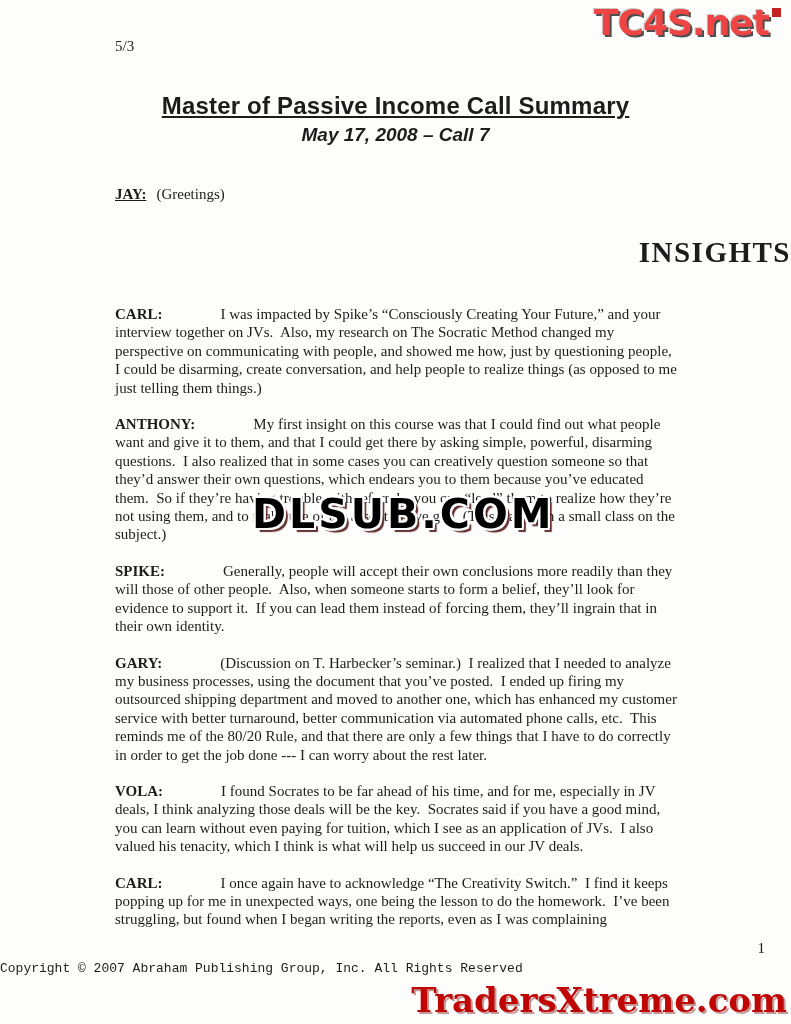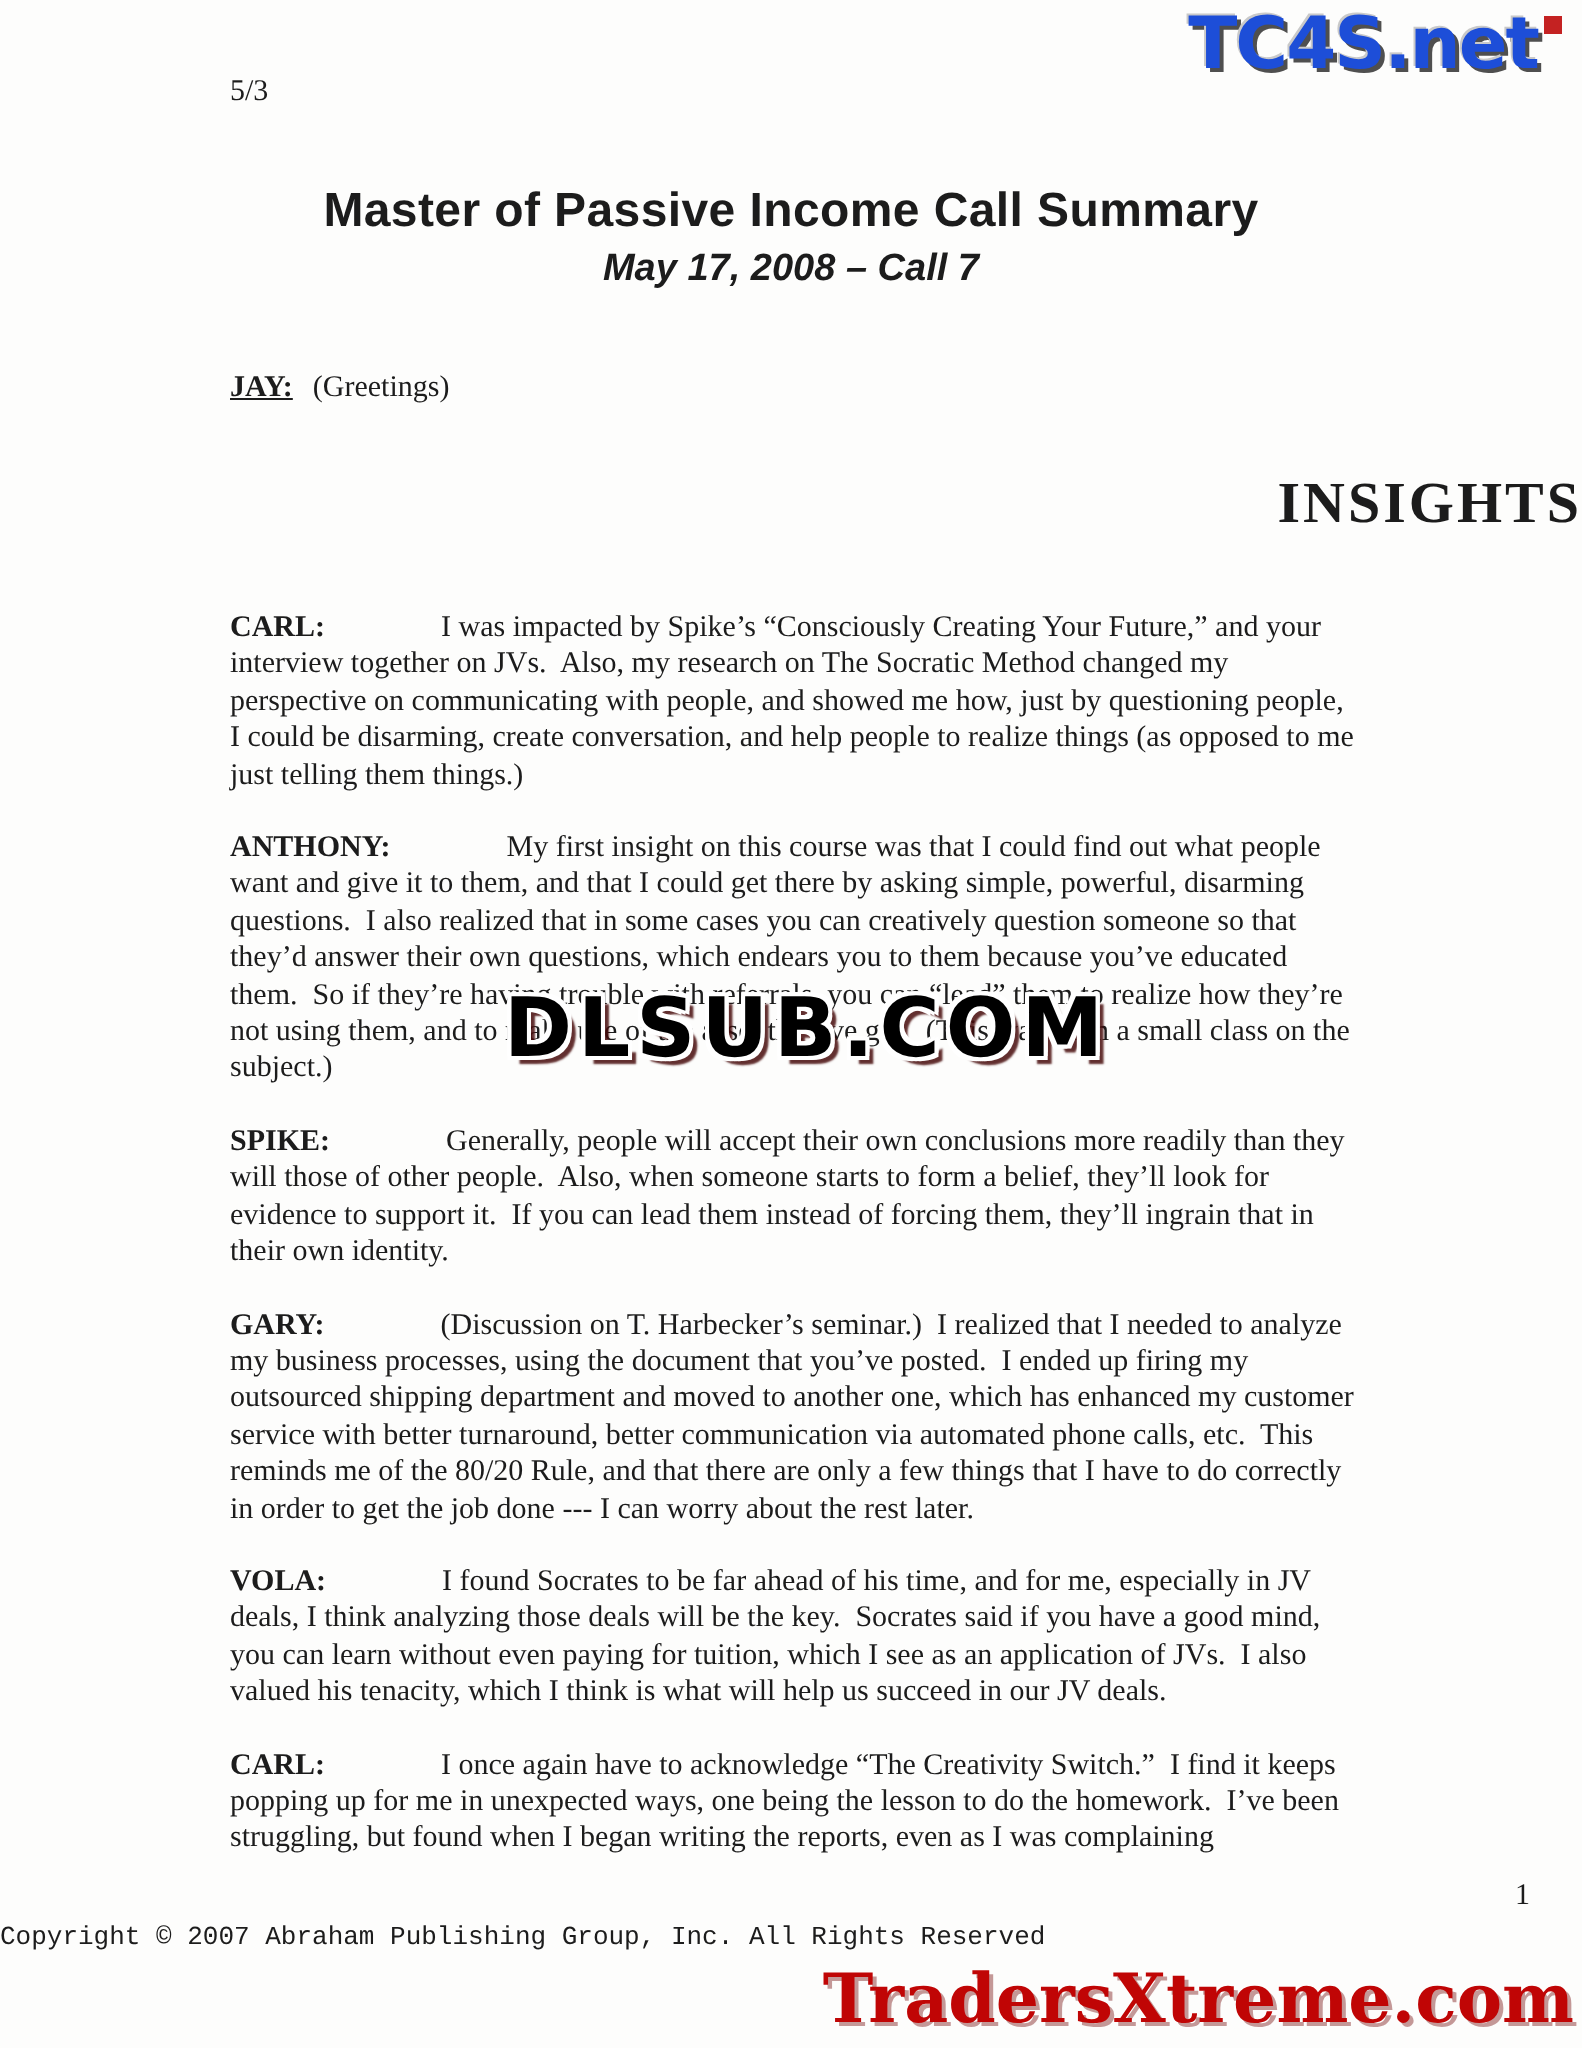--- a/index.html
+++ b/index.html
@@ -18,20 +18,21 @@
   .page-indicator {
     position:absolute; top:38px; left:115px;
     font-size:15px;
   }
   .doc-title {
     position:absolute; top:92px; left:0; width:100%;
     text-align:center;
     font-family:"Liberation Sans", sans-serif;
     font-weight:bold; font-size:24px;
     letter-spacing:0.2px;
+    text-decoration:underline;
   }
   .doc-subtitle {
     position:absolute; top:124px; left:0; width:100%;
     text-align:center;
     font-family:"Liberation Sans", sans-serif;
     font-weight:bold; font-style:italic; font-size:19px;
   }
   .greeting {
     position:absolute; top:186px; left:115px;
     font-size:15px;
@@ -62,21 +63,21 @@
   .copyright {
     position:absolute; top:961px; left:0; width:100%;
     font-size:13px;font-family:Liberation Mono, monospace;
   }
 
   
   .wm-tc4s {
     position:absolute; top:2px; right:10px;
     font-family:"DejaVu Sans", sans-serif;
     font-weight:bold; font-size:36px; letter-spacing:-1px;
-    color:#1d4ed8;
+    color:#ef4444;
     text-shadow:-1px -1px 0 #c9c9c9, 2px 2px 0 #4f4f4f;
     white-space:nowrap;
   }
   .wm-tc4s .red-accent {
     display:inline-block; width:9px; height:9px;
     background:#c42222; margin-left:3px; vertical-align:top; margin-top:6px;
   }
   .wm-dlsub {
     position:absolute; top:490px; left:252px;
     font-family:"DejaVu Sans", sans-serif;

